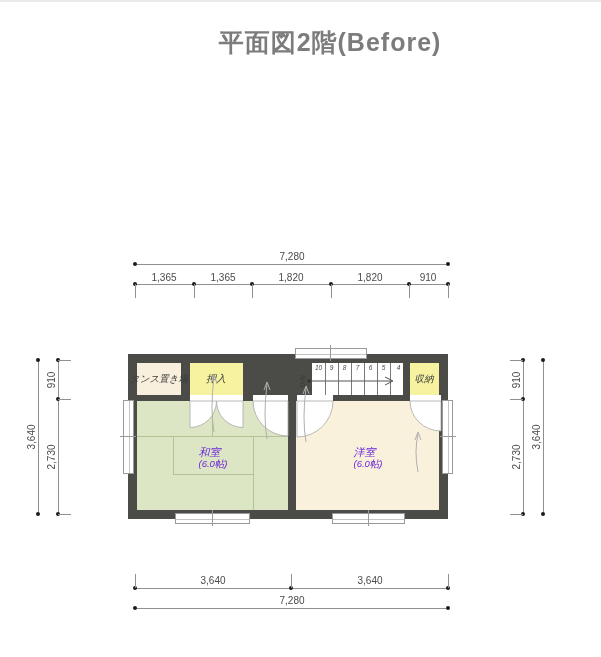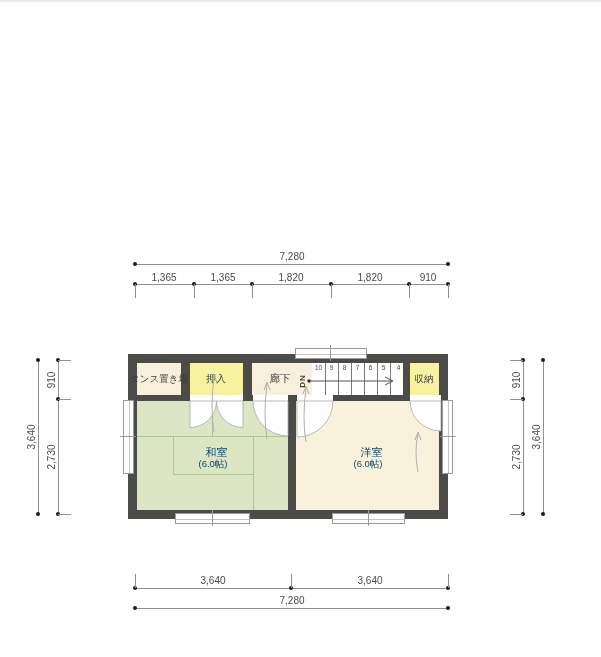--- a/index.html
+++ b/index.html
@@ -9,46 +9,47 @@
          font-size:25px;font-weight:600;color:#7c7c7c;white-space:nowrap;letter-spacing:1px;}
   
   .dim-h{position:absolute;height:1px;background:#909090;}
   .dim-v{position:absolute;width:1px;background:#909090;}
   .tick-v{position:absolute;width:1px;height:14px;background:#909090;}
   .tick-h{position:absolute;width:13px;height:1px;background:#909090;}
   .dot{position:absolute;width:4px;height:4px;margin:-2px 0 0 -2px;background:#1c1c1c;border-radius:50%;}
   .dim-label{position:absolute;font-size:10px;color:#4a4a4a;transform:translate(-50%,-50%);white-space:nowrap;}
   .dim-label.rot{transform:translate(-50%,-50%) rotate(-90deg);}
   
-  #plan{position:absolute;left:128px;top:352px;width:320px;height:165px;background:#4b4b47;}
+  #plan{position:absolute;left:128px;top:352px;width:320px;height:165px;background:#4b4b47;font-style:italic;}
   .room{position:absolute;}
   .room-label{position:absolute;color:#3c3c3c;white-space:nowrap;transform:translate(-50%,-50%);text-align:center;}
   .opening{position:absolute;background:#ffffff;}
   .tatami-line{position:absolute;background:#b2c496;}
-  .center-label{position:absolute;transform:translate(-50%,-50%);text-align:right;color:#0c4a6e;line-height:12px;}
+  .center-label{position:absolute;transform:translate(-50%,-50%);text-align:left;color:#6d28d9;line-height:12px;}
   .center-label .rname{font-size:11px;}
   .center-label .rsize{font-size:9.5px;}
   .step-num{position:absolute;top:1px;width:13px;text-align:center;font-size:6.5px;color:#4a4a4a;}
   .tread{position:absolute;top:0;width:1px;height:32px;background:#787878;}
   .dn{position:absolute;left:174px;top:27px;transform:translate(-50%,-50%) rotate(-90deg);
       font-size:8px;font-weight:bold;color:#3f3f3f;letter-spacing:1px;}
   svg.overlay{position:absolute;left:0;top:0;pointer-events:none;}
   
   .win{position:absolute;background:#fff;border:1px solid #9a9a9a;box-sizing:border-box;}
   .win .mid{position:absolute;background:#c4c4c4;}
   .win-v .mid{left:50%;top:0;bottom:0;width:1px;}
   .win-h .mid{top:50%;left:0;right:0;height:1px;}
   .win-tick-v{position:absolute;width:1px;height:16px;background:#9a9a9a;}
   .win-tick-h{position:absolute;width:16px;height:1px;background:#9a9a9a;}
 </style>
 </head>
 <body>
 
 <div id="page">
 
+  <div class="title">平面図2階(Before)</div>
 
   <div>
     <div class="dim-h" style="left:135px;top:262px;width:313px"></div>
     <div class="dot" style="left:135px;top:262px"></div>
     <div class="dot" style="left:448px;top:262px"></div>
     <span class="dim-label" style="left:292px;top:254px">7,280</span>
 
     <div class="dim-h" style="left:135px;top:282px;width:313px"></div>
     <div class="dot" style="left:135px;top:282px"></div>
     <div class="dot" style="left:194px;top:282px"></div>
@@ -120,23 +121,20 @@
     <span class="dim-label rot" style="left:536px;top:435px">3,640</span>
   </div>
 
   <div id="plan">
 
     <div class="room" style="left:9px;top:9px;width:44px;height:32px;background:#f8f0dd">
       <span class="room-label" style="left:22px;top:16px;font-size:9.5px">タンス置き場</span>
     </div>
     <div class="room" style="left:62px;top:9px;width:53px;height:32px;background:#f6f2a0">
       <span class="room-label" style="left:26px;top:16px;font-size:10px">押入</span>
-    </div>
-    <div class="room" style="left:124px;top:9px;width:60px;height:32px;background:#f8f0dd">
-      <span class="room-label" style="left:28px;top:16px;font-size:10.5px">廊下</span>
     </div>
 
     <div class="room" style="left:184px;top:9px;width:91px;height:32px;background:#ffffff">
       <div class="tread" style="left:13px"></div>
       <div class="tread" style="left:26px"></div>
       <div class="tread" style="left:39px"></div>
       <div class="tread" style="left:52px"></div>
       <div class="tread" style="left:65px"></div>
       <div class="tread" style="left:78px"></div>
       <span class="step-num" style="left:0px">10</span>

